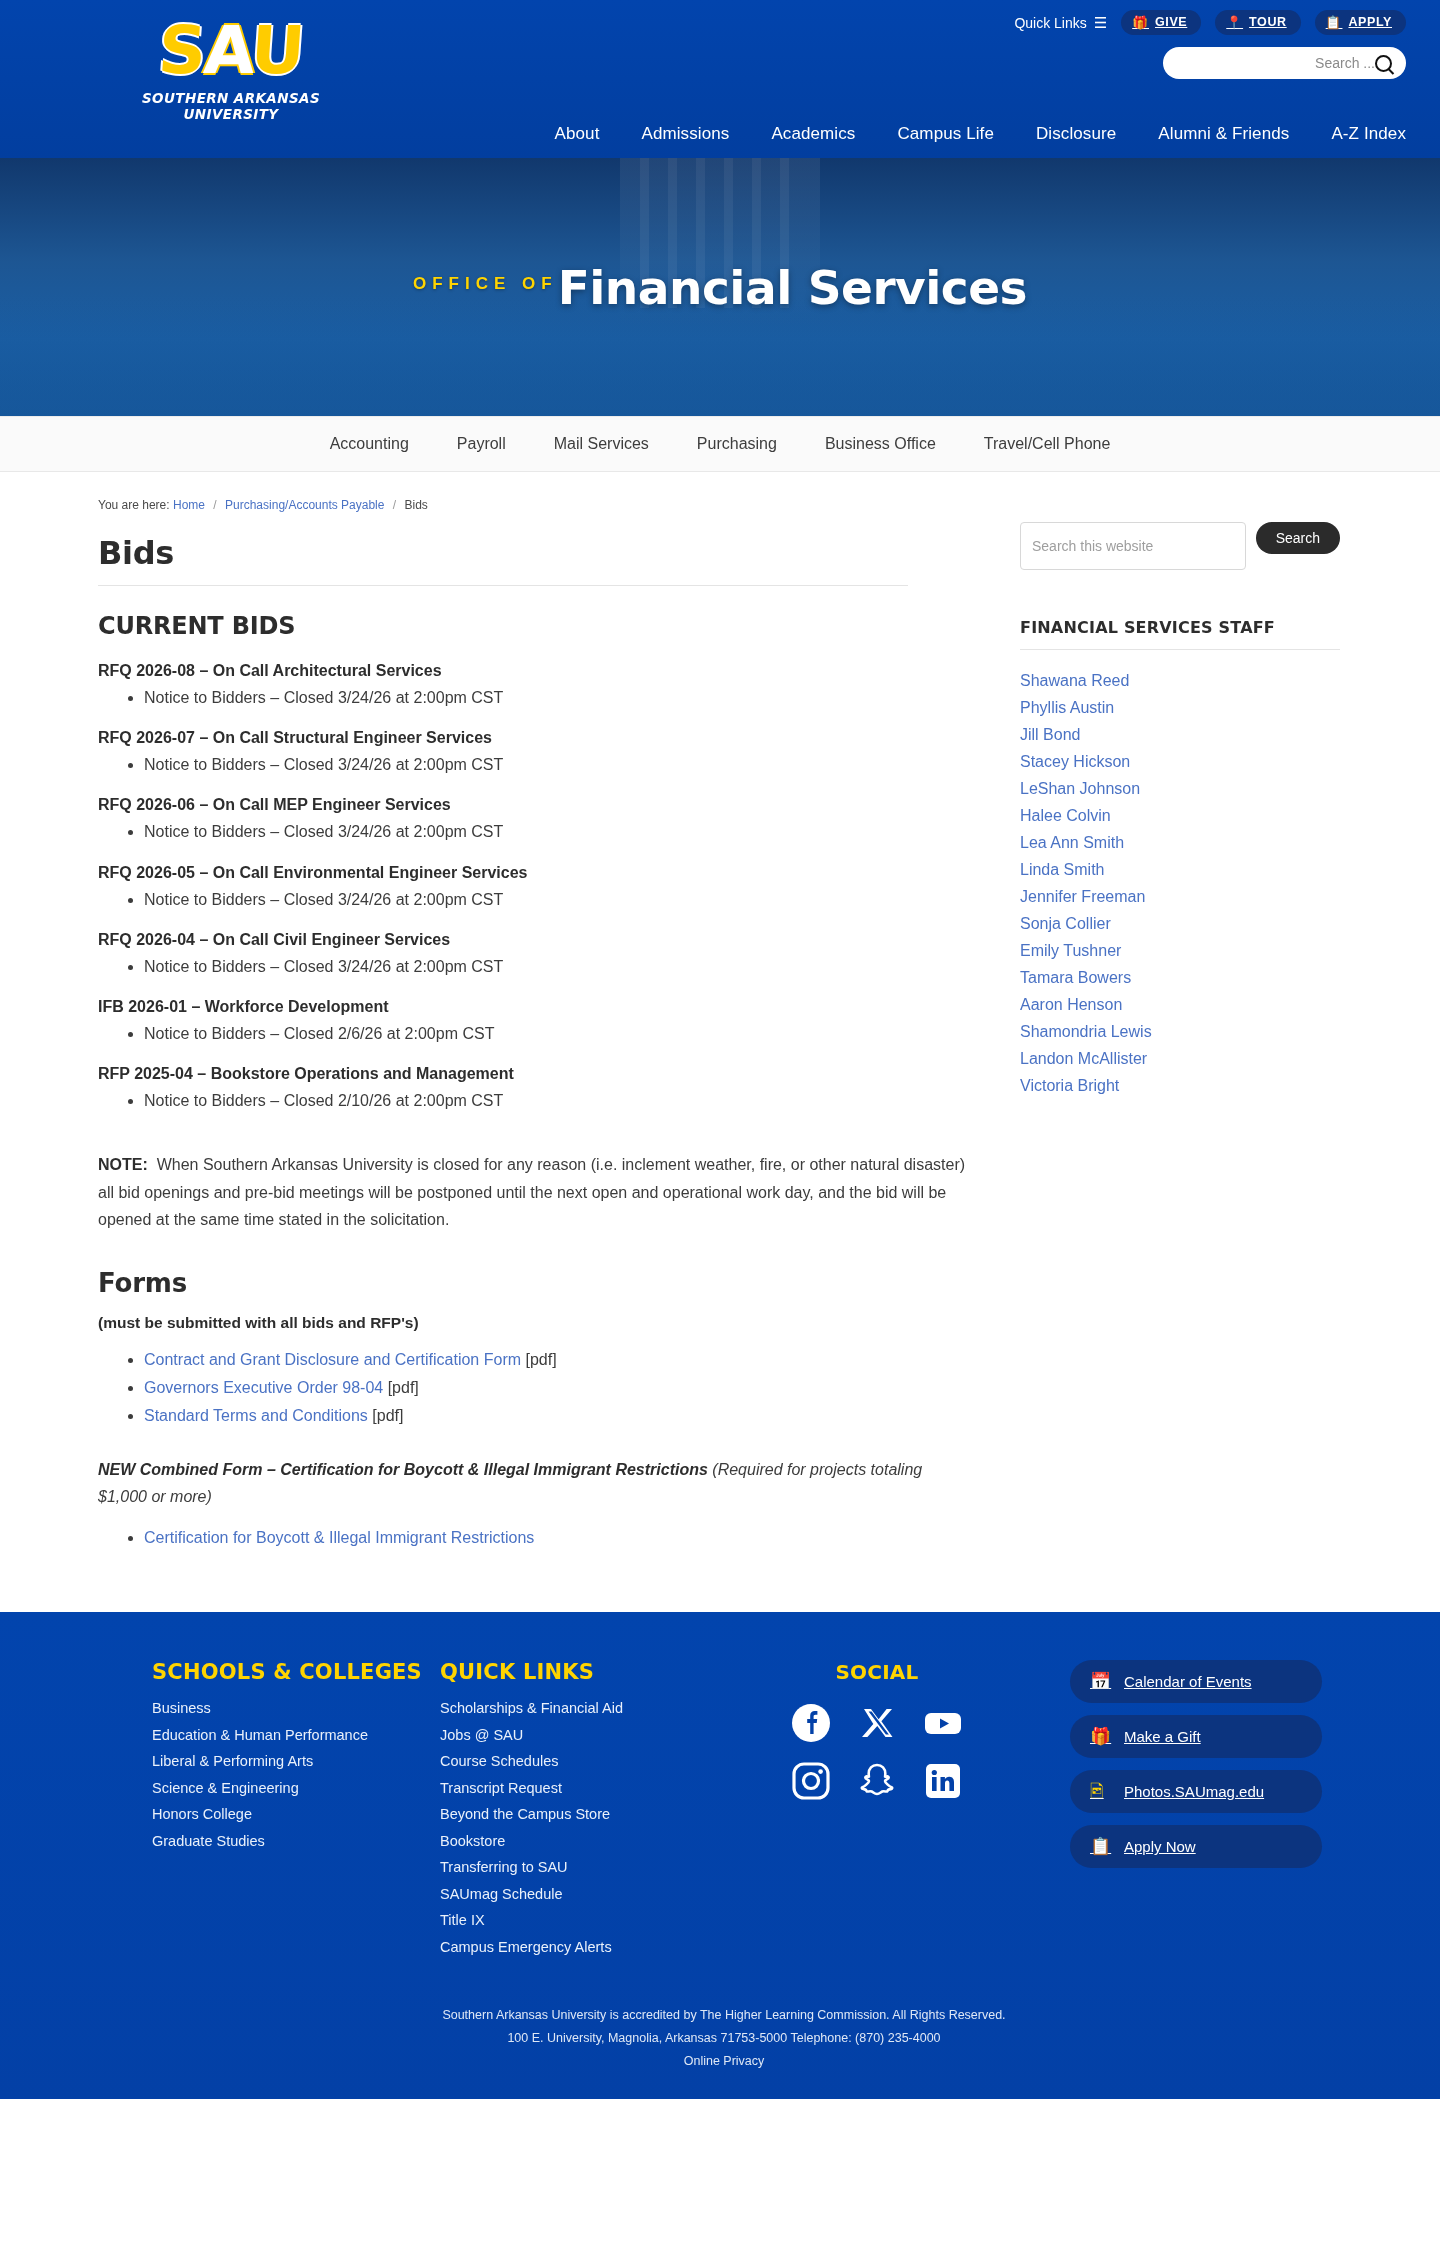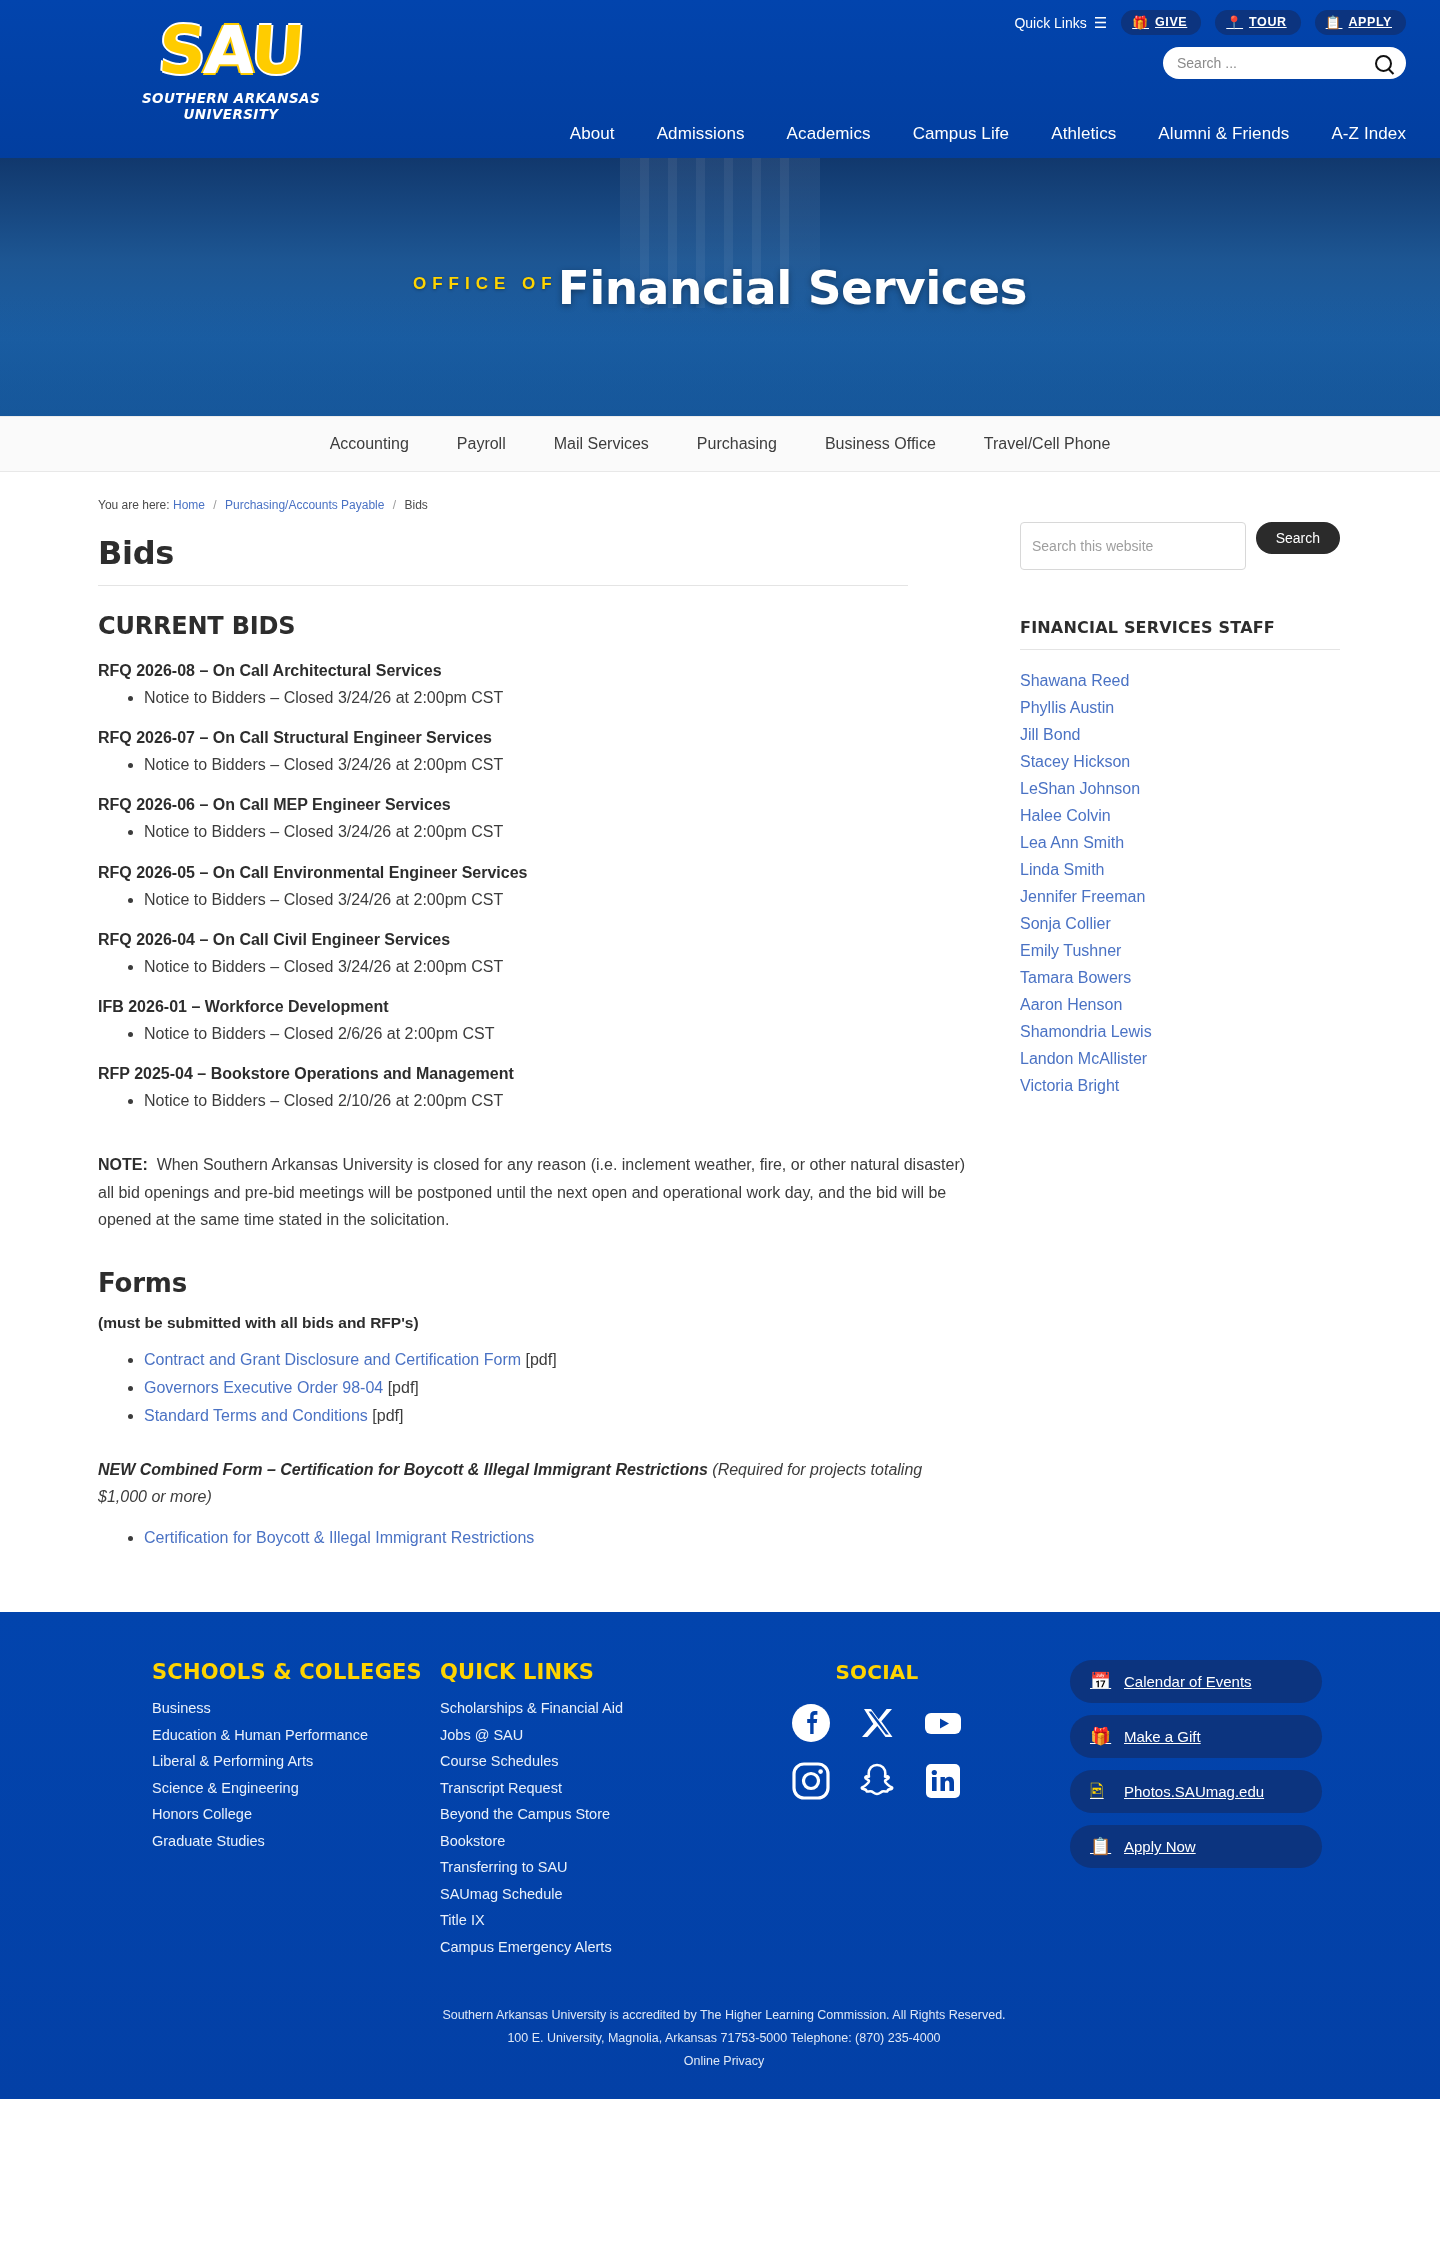--- a/index.html
+++ b/index.html
@@ -94,20 +94,21 @@
     padding: 0 14px;
   }
   .header-search input {
     border: none;
     outline: none;
     flex: 1;
     font-size: 14px;
     color: #701a75;
     font-family: "Liberation Sans", sans-serif;
     background: transparent;
+    text-align: right;
   }
   .header-search input::placeholder { color: #8a8a8a; }
   .search-glass {
     width: 17px; height: 17px; border: 2px solid #111; border-radius: 50%;
     position: relative; flex: none;
   }
   .search-glass::after {
     content: ""; position: absolute; width: 2px; height: 7px; background: #111;
     right: -2px; bottom: -5px; transform: rotate(-45deg);
   }
@@ -416,21 +417,21 @@
   <div class="header-search">
     <input type="text" placeholder="Search ..." style="">
     <span class="search-glass"></span>
   </div>
 
   <nav class="main-nav">
     <a href="#">About</a>
     <a href="#">Admissions</a>
     <a href="#">Academics</a>
     <a href="#">Campus Life</a>
-    <a href="#">Athletics</a>
+    <a href="#">Disclosure</a>
     <a href="#">Alumni &amp; Friends</a>
     <a href="#">A-Z Index</a>
   </nav>
 </header>
 
 <section class="hero">
   <div class="hero-bg-shape">
     <span style="left:20px"></span>
       <span style="left:48px"></span>
     <span style="left:76px"></span>

